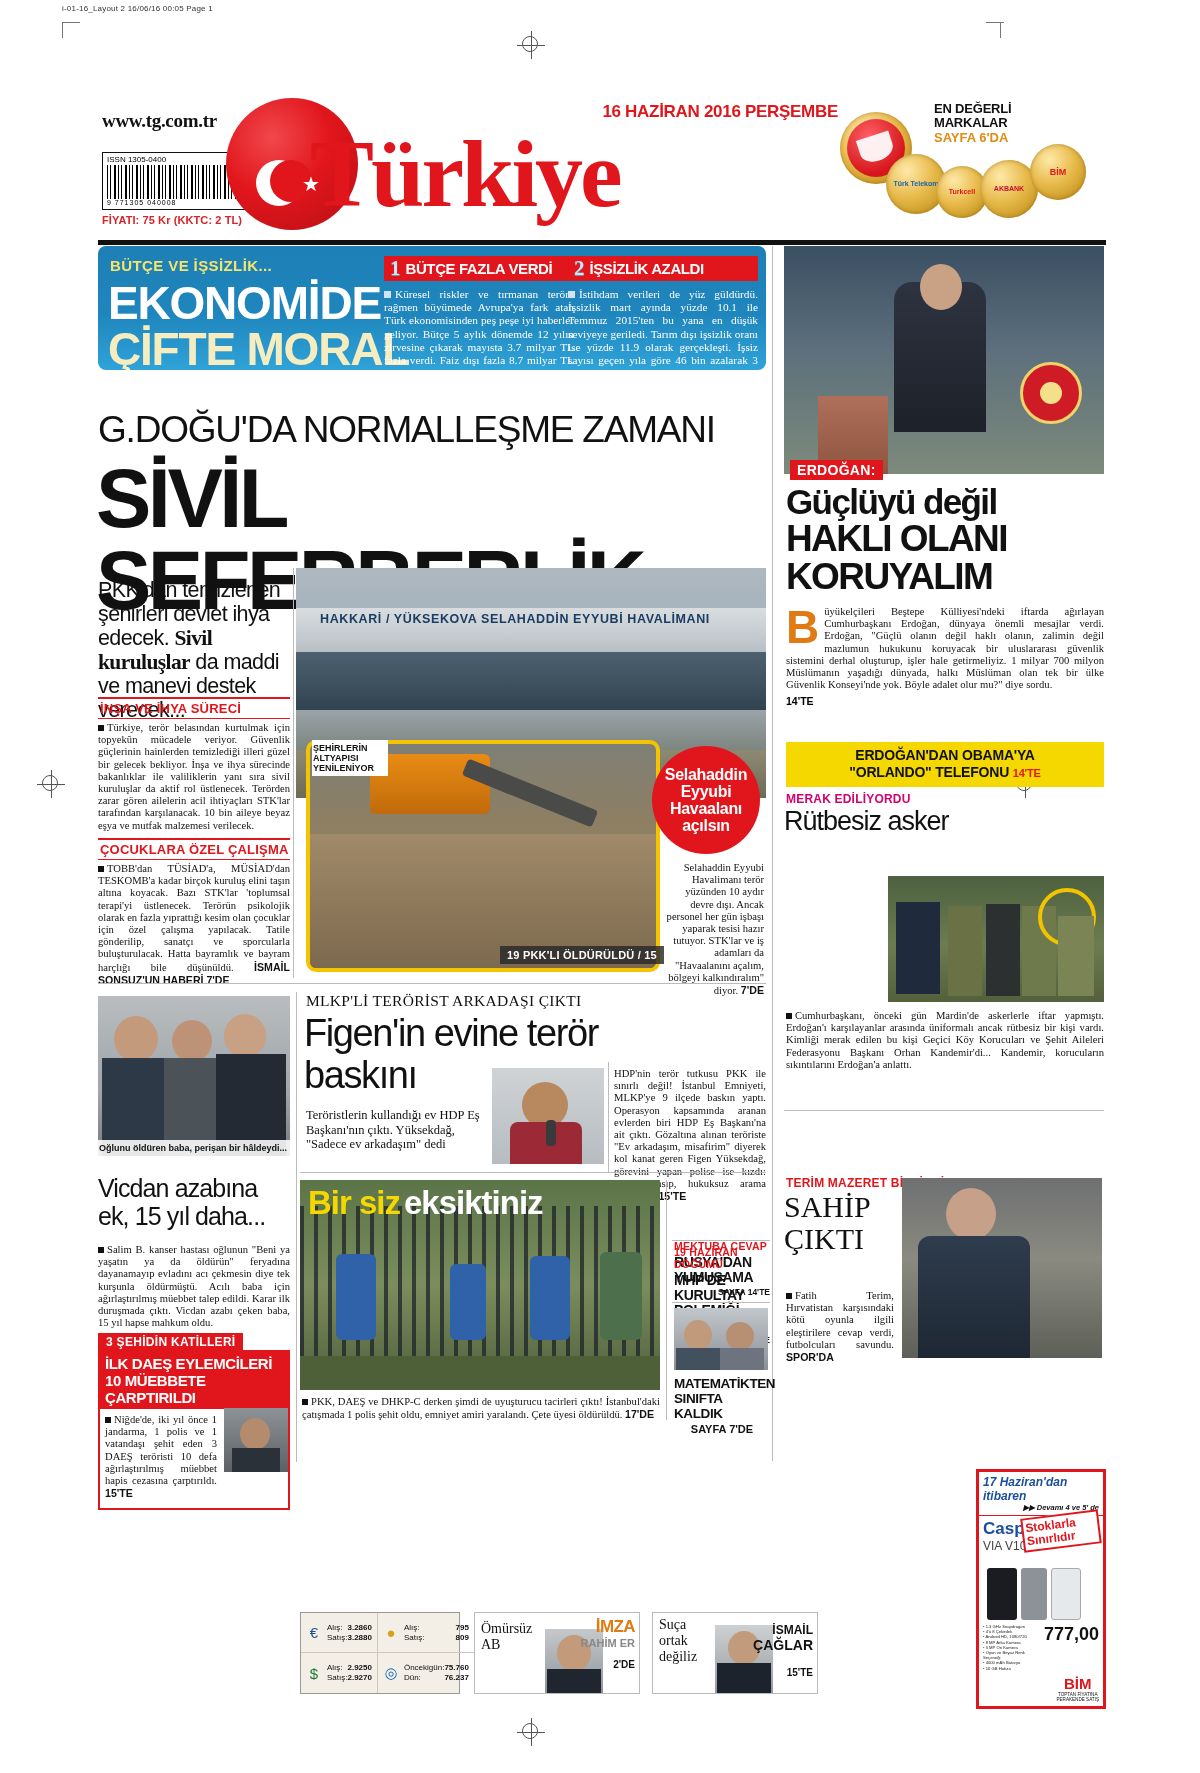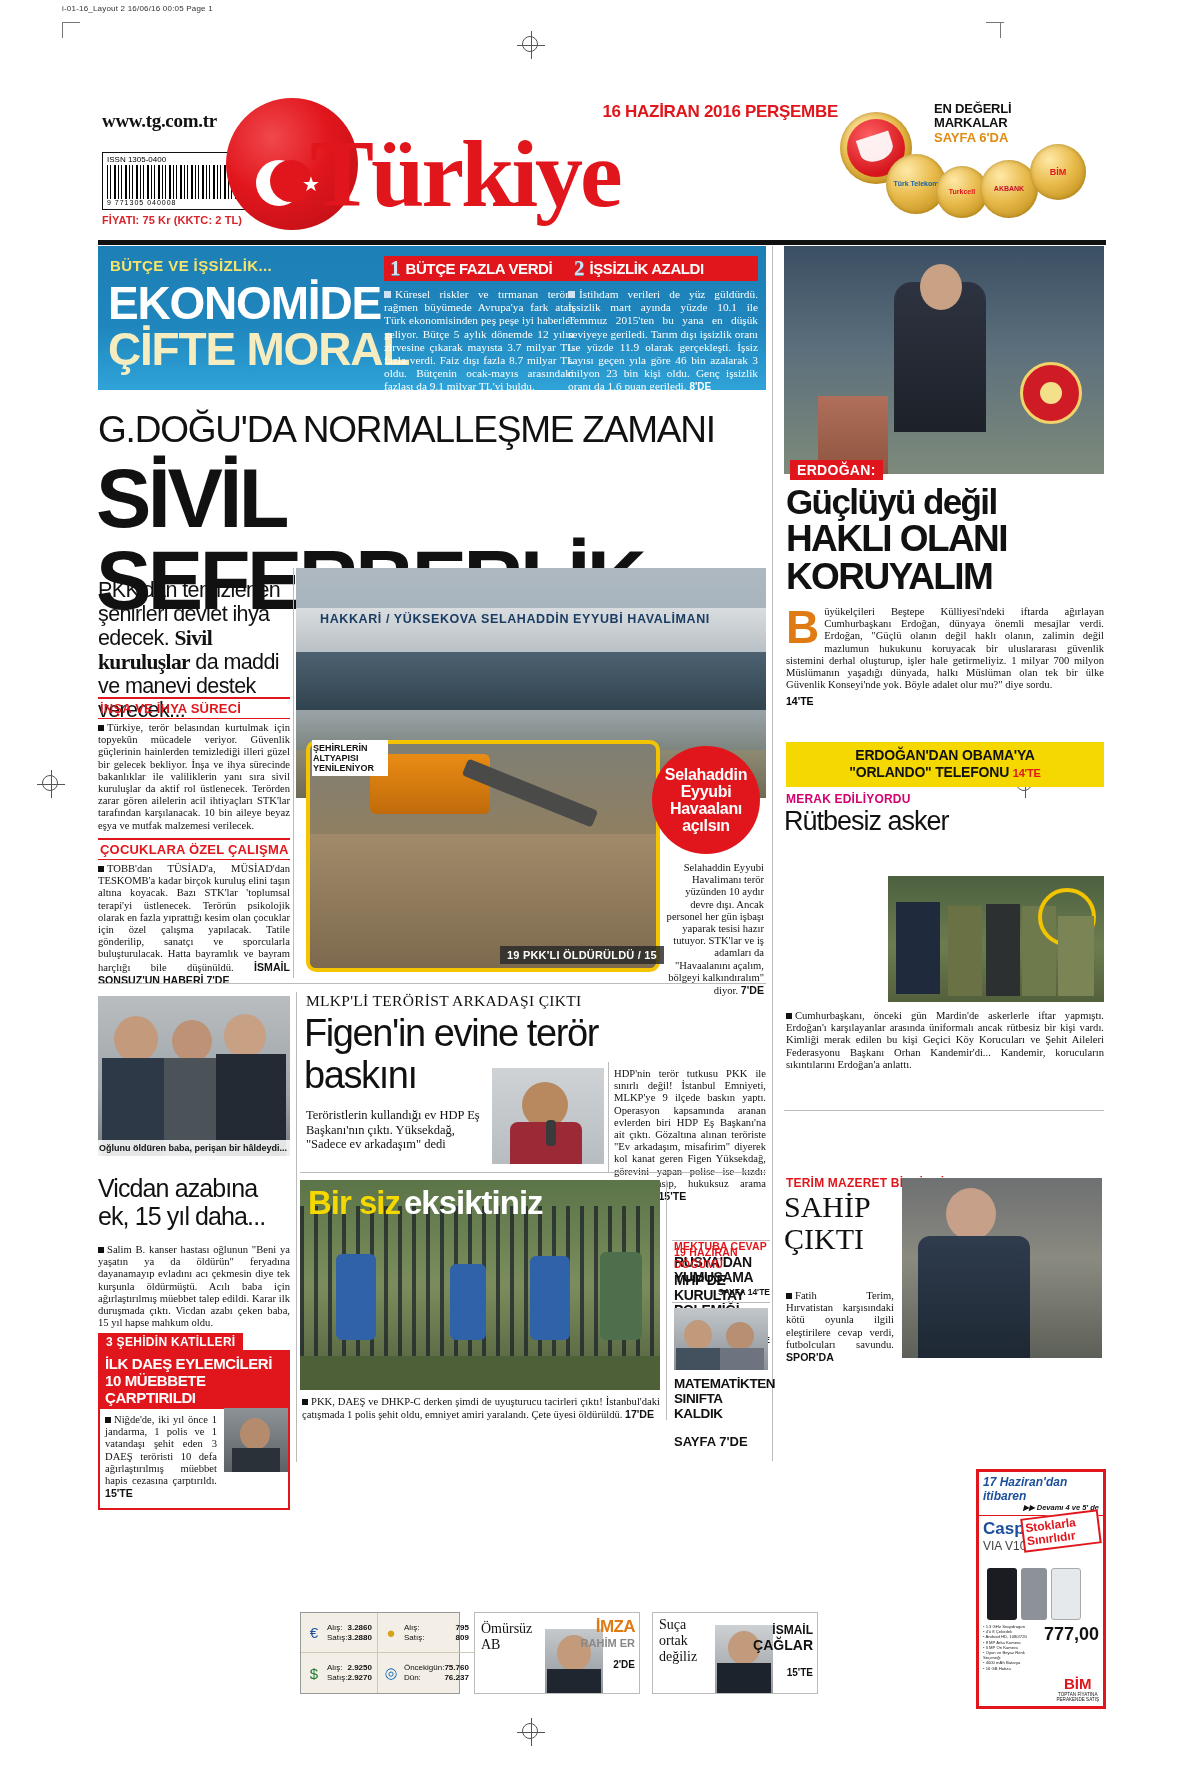--- a/index.html
+++ b/index.html
@@ -104,23 +104,23 @@
     color:#e08b12; line-height:15px;
   }
   .rule-black { position:absolute; left:98px; top:240px; width:1008px; height:5px; background:#111; }
 
   
   .hr { background:#bbb; height:1px; position:absolute; }
   .vr { background:#bbb; width:1px; position:absolute; }
 
   
   .eco {
-    position: absolute; left:98px; top:246px; width:668px; height:144px;
+    position: absolute; left:98px; top:246px; width:668px; height:124px;
     background: linear-gradient(180deg,#1d7fb5 0%, #1f86bd 55%, #2fa3d8 100%);
-    color:#fff; overflow:hidden;
+    color:#fff; overflow:hidden;border-radius:8px;
   }
   .eco .kicker {
     position:absolute; left:12px; top:11px;
     font-family:"Liberation Sans",sans-serif; font-weight:bold; font-size:15px;
     color:#f6e36a; letter-spacing:.4px;
   }
   .eco .t1, .eco .t2 {
     position:absolute; left:10px;
     font-family:"Liberation Sans",sans-serif; font-weight:bold;
     font-size:46px; line-height:46px; letter-spacing:-1.2px;
@@ -551,21 +551,21 @@
   <div class="photo" style="left:674px;top:1308px;width:94px;height:62px;
        background:linear-gradient(180deg,#c2c7cb,#8a9096);">
     <div style="position:absolute;left:10px;top:12px;width:28px;height:30px;background:#c09a7a;border-radius:50%;"></div>
     <div style="position:absolute;left:2px;top:40px;width:44px;height:22px;background:#43505e;"></div>
     <div style="position:absolute;left:52px;top:14px;width:28px;height:28px;background:#b78f72;border-radius:50%;"></div>
     <div style="position:absolute;left:46px;top:40px;width:44px;height:22px;background:#6d7480;"></div>
   </div>
   <div style="position:absolute;left:674px;top:1376px;width:96px;">
     <div style="font-family:'Liberation Sans',sans-serif;font-weight:bold;font-size:13.5px;line-height:15px;color:#111;letter-spacing:-.4px;">MATEMATİKTEN</div>
     <div style="font-family:'Liberation Sans',sans-serif;font-weight:bold;font-size:13.5px;line-height:15px;color:#111;letter-spacing:-.4px;">SINIFTA KALDIK</div>
-    <div style="font-family:'Liberation Sans',sans-serif;font-weight:bold;font-size:13px;color:#111;text-align:left;margin-top:13px;">SAYFA 7'DE</div>
+    <div style="font-family:'Liberation Sans',sans-serif;font-weight:bold;font-size:11px;color:#111;text-align:center;margin-top:2px;">SAYFA 7'DE</div>
   </div>
 
   <div class="mkt">
     <div style="display:flex;height:100%;">
       <div style="flex:1;">
         <div class="mkt-row">
           <div class="mkt-ico" style="color:#1b4f9c;">€</div>
           <div class="mkt-vals">
             <div class="mkt-line">
                 <span>Alış:</span>

